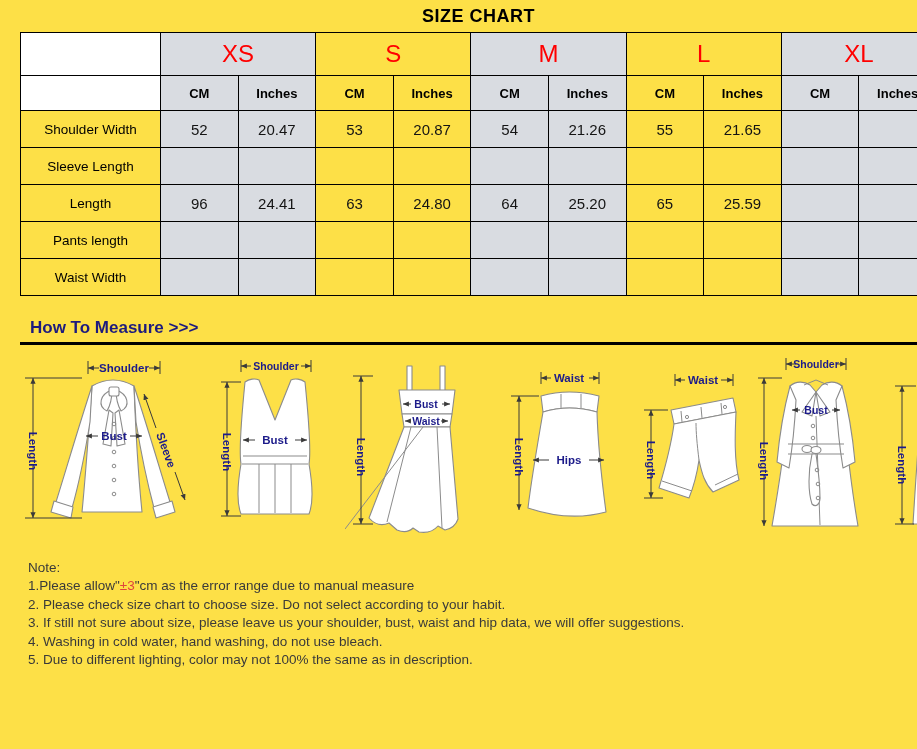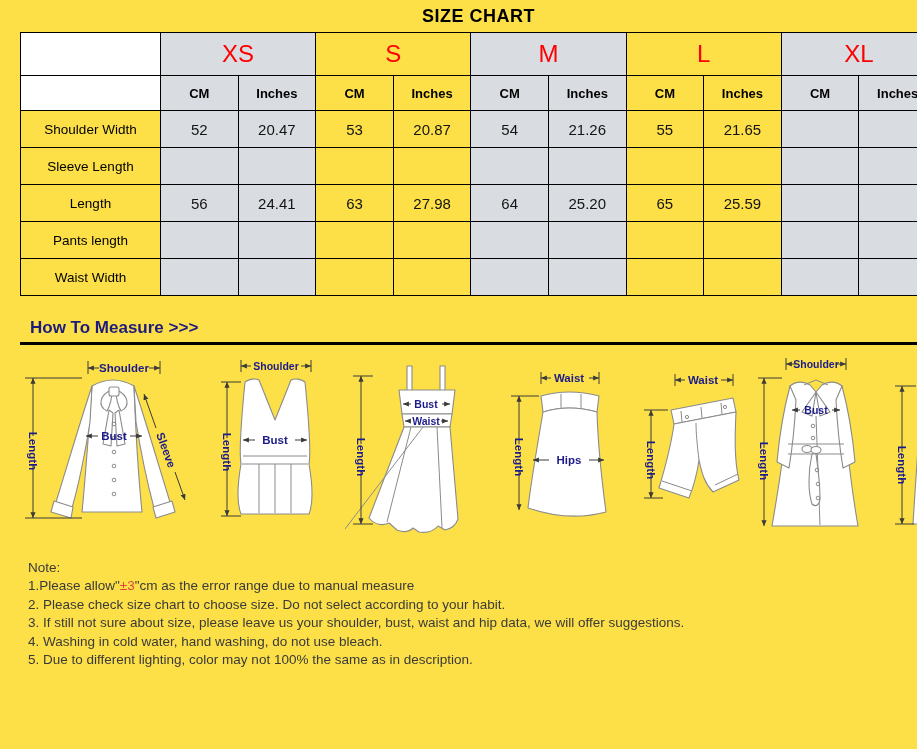--- a/index.html
+++ b/index.html
@@ -93,24 +93,24 @@
         <td></td>
         <td class="shaded"></td>
         <td class="shaded"></td>
         <td></td>
         <td></td>
         <td class="shaded"></td>
         <td class="shaded"></td>
       </tr>
       <tr>
         <th class="row-label">Length</th>
-        <td class="shaded">56</td>
+        <td class="shaded">96</td>
         <td class="shaded">24.41</td>
         <td>63</td>
-        <td>27.98</td>
+        <td>24.80</td>
         <td class="shaded">64</td>
         <td class="shaded">25.20</td>
         <td>65</td>
         <td>25.59</td>
         <td class="shaded"></td>
         <td class="shaded"></td>
       </tr>
       <tr>
         <th class="row-label">Pants length</th>
         <td class="shaded"></td>

